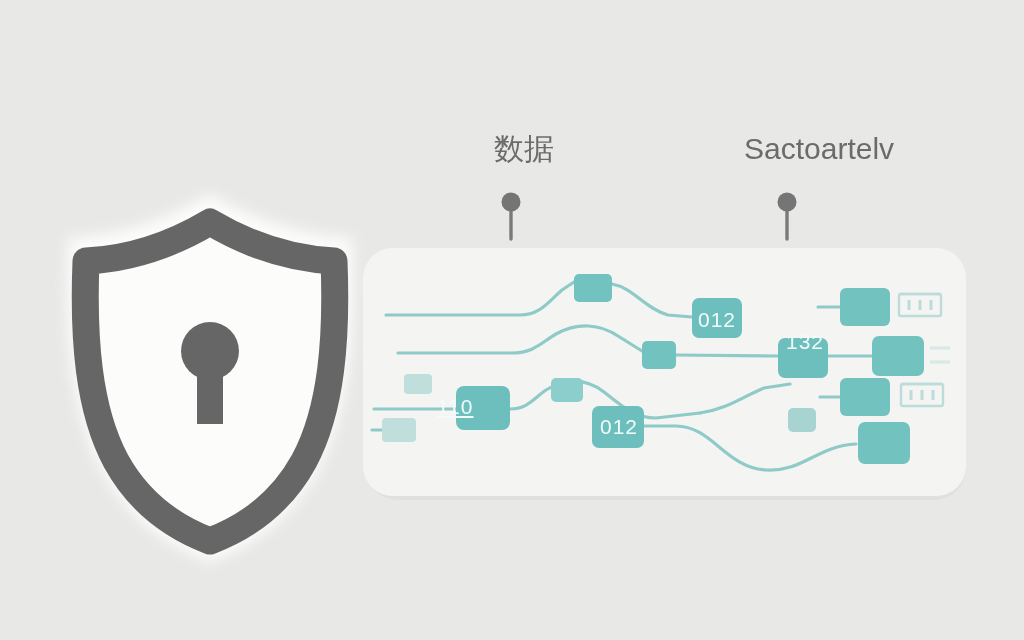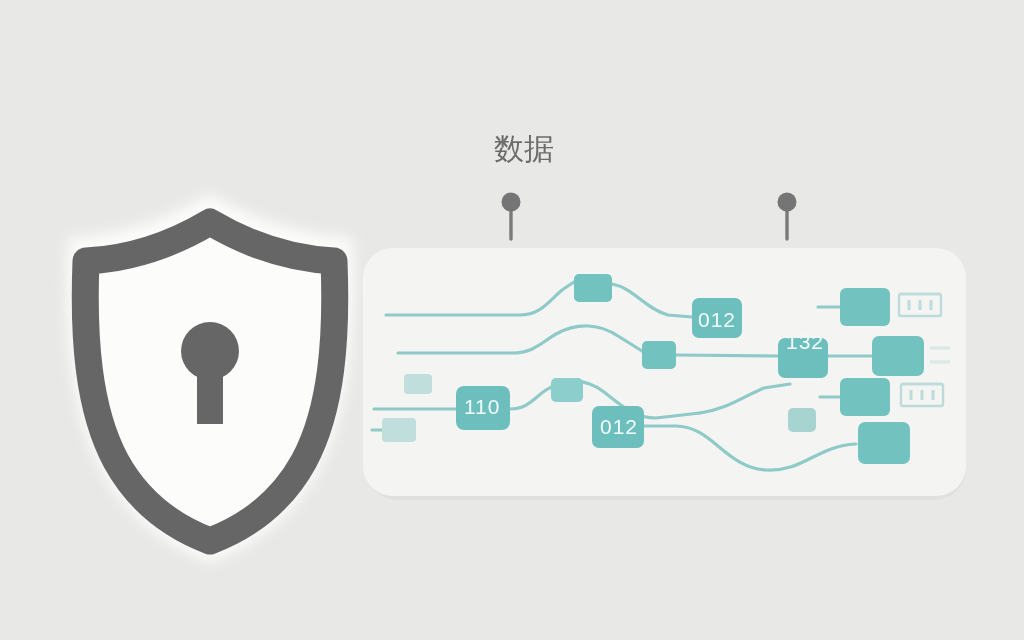--- a/index.html
+++ b/index.html
@@ -45,21 +45,21 @@
     position: absolute;
     color: #f2fbfa;
     font-size: 21px;
     letter-spacing: 1px;
     line-height: 1;
     white-space: nowrap;
     pointer-events: none;
   }
   #badge-text-012a { left: 698px; top: 283px; }
   #badge-text-132  { left: 786px; top: 305px; }
-  #badge-text-110  { left: 464px; top: 370px; }
+  #badge-text-110  { left: 437px; top: 370px; text-decoration: underline; }
   #badge-text-012b { left: 600px; top: 390px; }
 </style>
 </head>
 <body>
 
 <div id="stage">
 
   <svg id="scene" viewBox="0 0 1024 640" xmlns="http://www.w3.org/2000/svg">
 
     <defs>
@@ -184,19 +184,20 @@
 
       <g fill="#666666">
         <circle cx="210" cy="325" r="29"></circle>
         <path d="M 197 338 L 223 338 L 223 398 L 197 398 Z"></path>
       </g>
     </g>
 
   </svg>
 
   <div class="lbl" id="label-data">数据</div>
+  <div class="lbl" id="label-sactoartelv">Sactoartelv</div>
 
   <div class="badge-text" id="badge-text-012a">012</div>
   <div class="badge-text" id="badge-text-132">132</div>
   <div class="badge-text" id="badge-text-110">110</div>
   <div class="badge-text" id="badge-text-012b">012</div>
 
 </div>
 
 </body></html>

